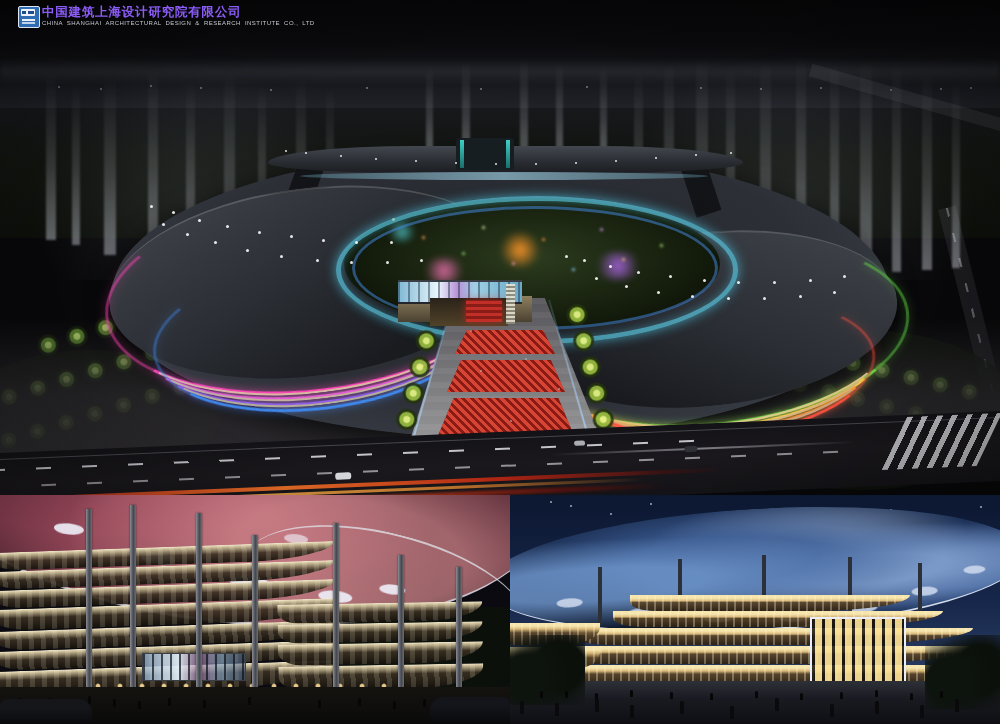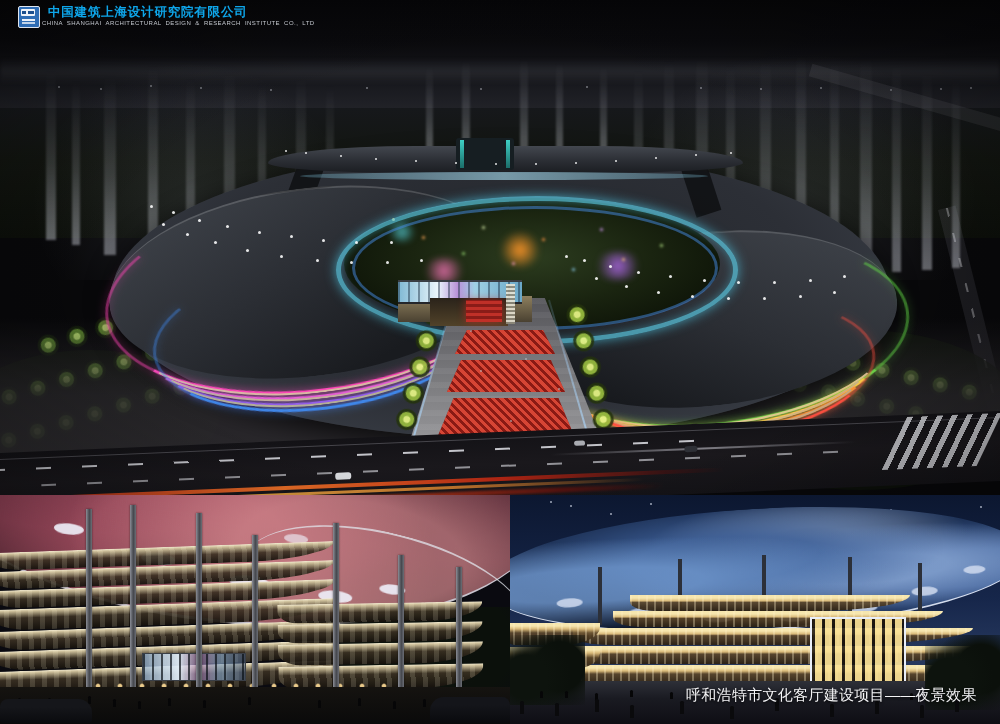--- a/index.html
+++ b/index.html
@@ -7,21 +7,21 @@
           font-family:"Liberation Sans","DejaVu Sans",sans-serif;}
   .abs{position:absolute;}
   
   #header{position:absolute;left:0;top:0;width:1000px;height:34px;z-index:40;}
   #logo{position:absolute;left:18px;top:6px;width:20px;height:20px;background:#2e6cb4;border:1px solid #dfe5ee;border-radius:2px;}
   #logo .lg-top{position:absolute;left:2px;top:2px;width:14px;height:7px;background:#eef2f8;border-radius:1px;}
   #logo .lg-t1{position:absolute;left:3px;top:4px;width:4px;height:3px;background:#1c4f8e;}
   #logo .lg-t2{position:absolute;left:9px;top:4px;width:6px;height:3px;background:#1c4f8e;}
   #logo .lg-b1{position:absolute;left:3px;top:12px;width:13px;height:2px;background:#fff;opacity:.9;}
   #logo .lg-b2{position:absolute;left:3px;top:15px;width:13px;height:2px;background:#fff;opacity:.7;}
-  #cmp-cn{position:absolute;left:48px;top:4px;font-size:12.5px;font-weight:bold;color:#0ea5e9;letter-spacing:.8px;white-space:nowrap;}
+  #cmp-cn{position:absolute;left:42px;top:4px;font-size:12.5px;font-weight:bold;color:#8b5cf6;letter-spacing:.8px;white-space:nowrap;}
   #cmp-en{position:absolute;left:42px;top:20px;font-size:6px;color:#c3c7ce;letter-spacing:.45px;word-spacing:2px;white-space:nowrap;}
   
   #aerial{position:absolute;left:0;top:0;width:1000px;height:495px;overflow:hidden;background:#08080a;}
   .sky{left:0;top:0;width:1000px;height:150px;background:linear-gradient(180deg,#060608 0%,#0a0a0d 28%,#191a1f 58%,#24252b 78%,#1b1c21 100%);}
   .horizon{left:0;top:108px;width:1000px;height:130px;background:linear-gradient(180deg,#16181b 0%,#121510 40%,#0c0f0a 100%);}
   .hglow{left:0;top:58px;width:1000px;height:26px;background:linear-gradient(180deg,transparent,rgba(165,170,182,.12),transparent);filter:blur(2px);}
   .citydots{left:58px;top:86px;width:2px;height:2px;border-radius:50%;background:#cfd2da;color:#cfd2da;opacity:.5;
     box-shadow:42px 2px 0,92px -1px 0,142px 1px 0,212px 3px 0,308px 1px 0,422px 2px 0,528px 0 0,642px 1px 0,702px 2px 0,762px 1px 0,832px 3px 0,882px 2px 0,912px 1px 0;}
   .roadNE{left:806px;top:96px;width:236px;height:13px;background:rgba(122,124,132,.16);transform:rotate(16deg);}
   .roadE{left:852px;top:320px;width:250px;height:18px;background:rgba(104,106,114,.2);transform:rotate(76deg);}
@@ -351,15 +351,14 @@
       <span class="lg-top"></span>
       <span class="lg-t1"></span>
       <span class="lg-t2"></span>
       <span class="lg-b1"></span>
       <span class="lg-b2"></span>
     </div>
     <div id="cmp-cn">中国建筑上海设计研究院有限公司</div>
     <div id="cmp-en">CHINA SHANGHAI ARCHITECTURAL DESIGN &amp; RESEARCH INSTITUTE CO., LTD</div>
   </div>
 
-  <div id="caption">呼和浩特市文化客厅建设项目——夜景效果</div>
 
 </div>
 
 </body></html>

